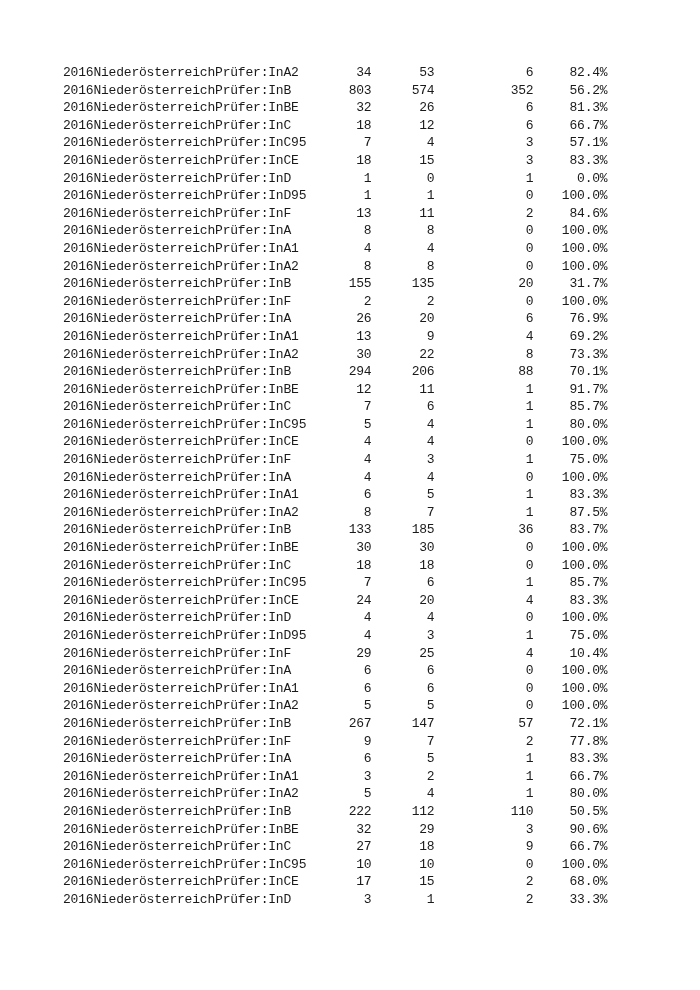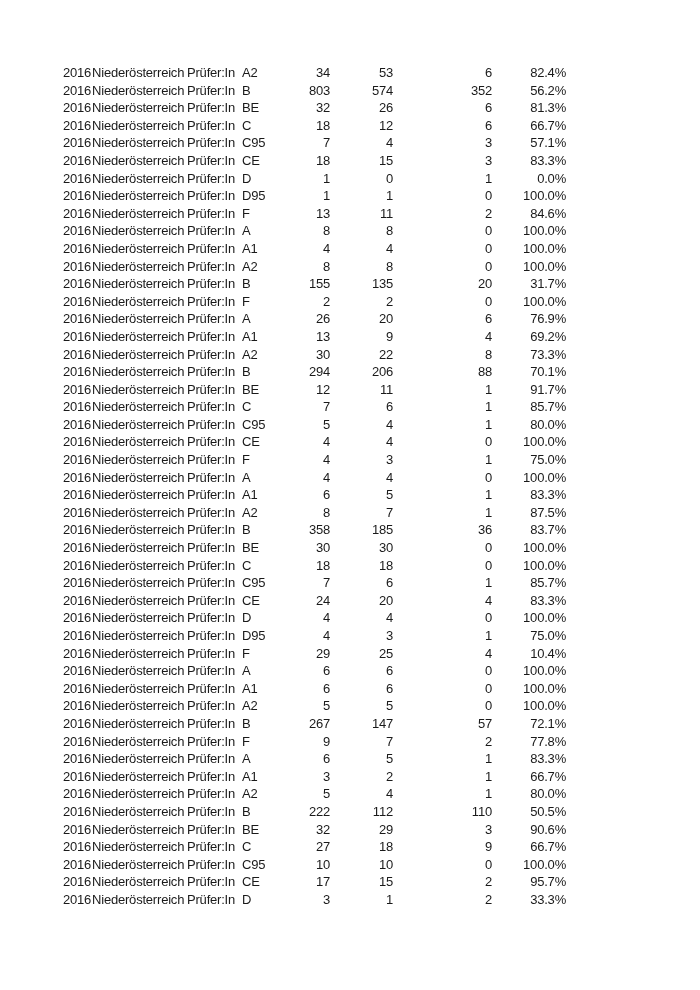--- a/index.html
+++ b/index.html
@@ -11,20 +11,21 @@
     height: 990px;
     background: #ffffff;
     font-family: "Liberation Sans", sans-serif;
   }
   .page {
     position: relative;
     width: 700px;
     height: 990px;
     background: #ffffff;
     overflow: hidden;
+    font-family: Liberation Mono, monospace;
   }
   table.data-table {
     position: absolute;
     left: 63px;
     top: 64px;
     border-collapse: collapse;
     table-layout: fixed;
     border: none;
   }
   .data-table td {
@@ -325,21 +326,21 @@
     <td class="num">8</td>
     <td class="num">7</td>
     <td class="num">1</td>
     <td class="num">87.5%</td>
   </tr>
         <tr>
     <td class="txt">2016</td>
     <td class="txt">Niederösterreich</td>
     <td class="txt">Prüfer:In</td>
     <td class="txt">B</td>
-    <td class="num">358</td>
+    <td class="num">133</td>
     <td class="num">185</td>
     <td class="num">36</td>
     <td class="num">83.7%</td>
   </tr>
         <tr>
     <td class="txt">2016</td>
     <td class="txt">Niederösterreich</td>
     <td class="txt">Prüfer:In</td>
     <td class="txt">BE</td>
     <td class="num">30</td>
@@ -528,21 +529,21 @@
     <td class="num">100.0%</td>
   </tr>
         <tr>
     <td class="txt">2016</td>
     <td class="txt">Niederösterreich</td>
     <td class="txt">Prüfer:In</td>
     <td class="txt">CE</td>
     <td class="num">17</td>
     <td class="num">15</td>
     <td class="num">2</td>
-    <td class="num">95.7%</td>
+    <td class="num">68.0%</td>
   </tr>
         <tr>
     <td class="txt">2016</td>
     <td class="txt">Niederösterreich</td>
     <td class="txt">Prüfer:In</td>
     <td class="txt">D</td>
     <td class="num">3</td>
     <td class="num">1</td>
     <td class="num">2</td>
     <td class="num">33.3%</td>

